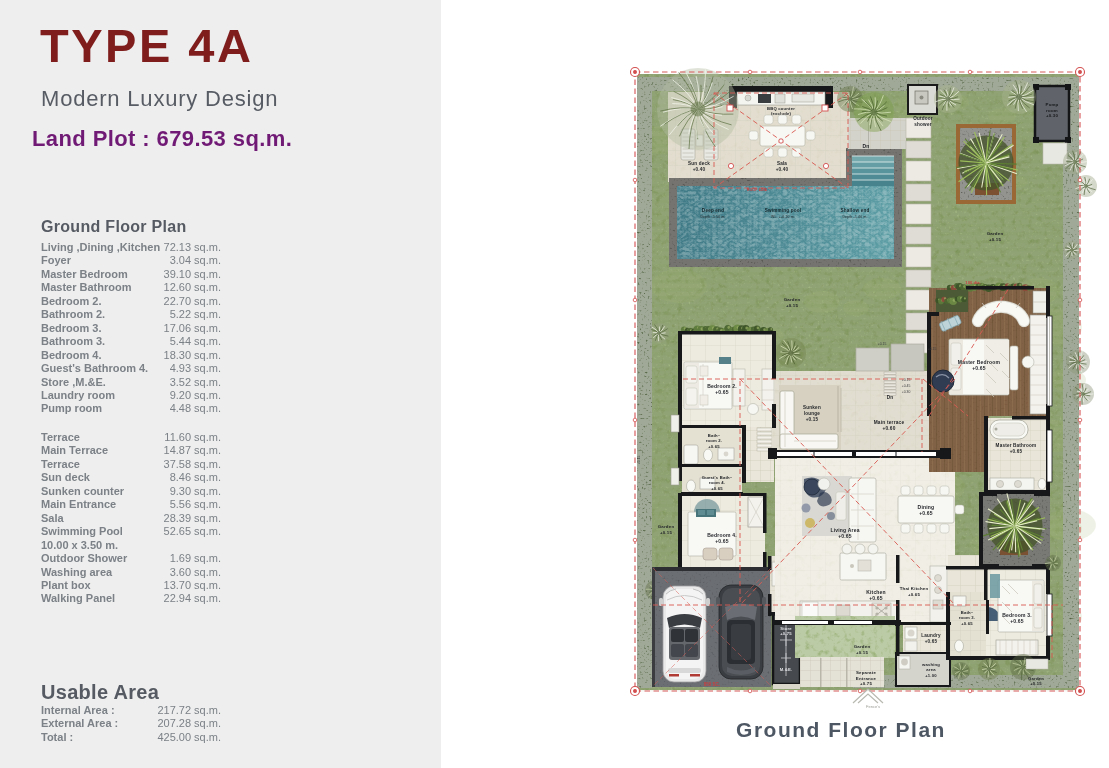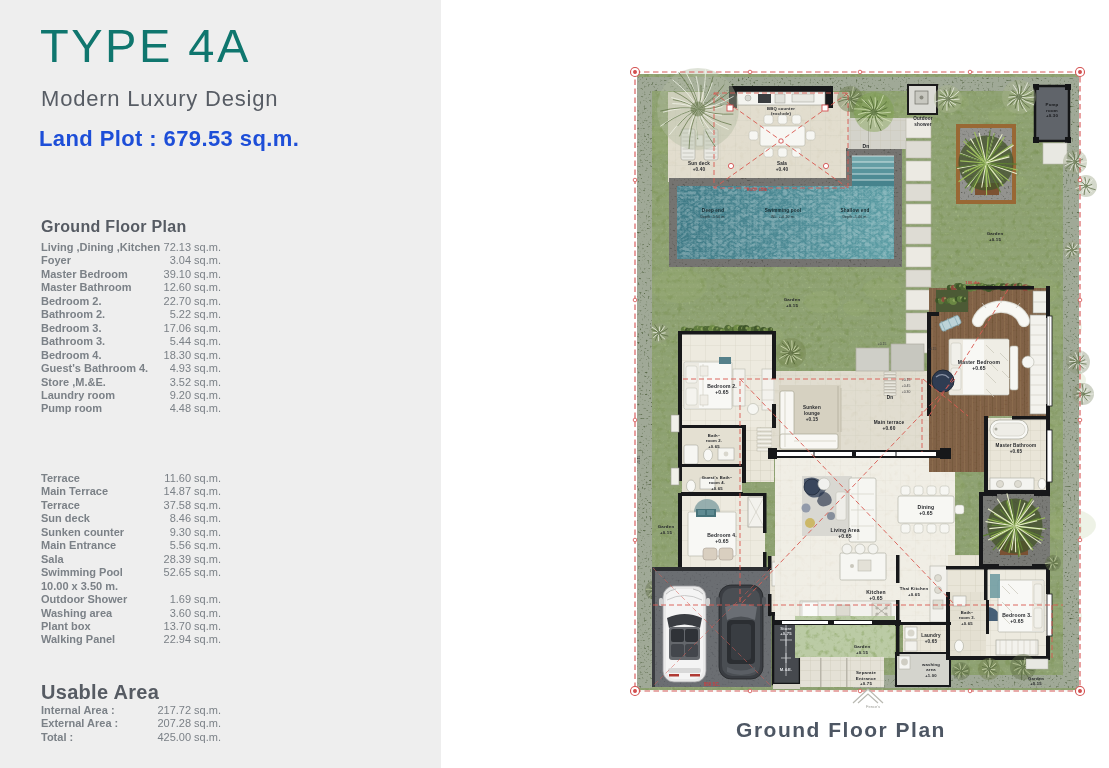--- a/index.html
+++ b/index.html
@@ -1,19 +1,19 @@
 <!DOCTYPE html>
 <html><head><meta charset="utf-8"><title>TYPE 4A</title>
 <style>
 html,body{margin:0;padding:0;background:#ffffff;width:1109px;height:768px;overflow:hidden;}
 body{font-family:"Liberation Sans", sans-serif;position:relative;}
 .panel{position:absolute;left:0;top:0;width:441px;height:768px;background:#eeeeee;}
-.title{position:absolute;left:40px;top:18px;font-size:47px;font-weight:normal;color:#0f766e;letter-spacing:2.5px;}
+.title{position:absolute;left:40px;top:18px;font-size:47px;font-weight:bold;color:#7f1d1d;letter-spacing:2.5px;}
 .sub1{position:absolute;left:41px;top:86px;font-size:22px;font-weight:normal;color:#575c64;letter-spacing:0.8px;}
-.sub2{position:absolute;left:39px;top:126px;font-size:22px;font-weight:bold;color:#1d4ed8;letter-spacing:0.4px;}
+.sub2{position:absolute;left:32px;top:126px;font-size:22px;font-weight:bold;color:#701a75;letter-spacing:0.4px;}
 .h2{position:absolute;left:41px;font-size:16px;font-weight:bold;color:#565b63;letter-spacing:0.3px;}
 .tbl{position:absolute;left:41px;width:180px;}
 .row{display:flex;justify-content:space-between;font-size:11px;line-height:13.45px;color:#7b8187;}
 .rl{white-space:nowrap;font-weight:bold;}
 .rv{white-space:nowrap;text-align:right;}
 .caption{position:absolute;left:616px;top:718px;width:450px;text-align:center;font-size:21px;font-weight:bold;color:#4d5663;letter-spacing:1.5px;}
 svg{position:absolute;left:0;top:0;}
 svg text{font-family:"Liberation Sans", sans-serif;}
 </style></head>
 <body>
@@ -76,21 +76,21 @@
 <div class="row">
       <span class="rl">Laundry room</span>
       <span class="rv">9.20 sq.m.</span>
     </div>
 <div class="row">
       <span class="rl">Pump room</span>
       <span class="rv">4.48 sq.m.</span>
     </div>
 </div>
 
-<div class="tbl" style="top:431px;margin-top:41px;">
+<div class="tbl" style="top:431px;">
 <div class="row">
       <span class="rl">Terrace</span>
       <span class="rv">11.60 sq.m.</span>
     </div>
 <div class="row">
       <span class="rl">Main Terrace</span>
       <span class="rv">14.87 sq.m.</span>
     </div>
 <div class="row">
       <span class="rl">Terrace</span>

